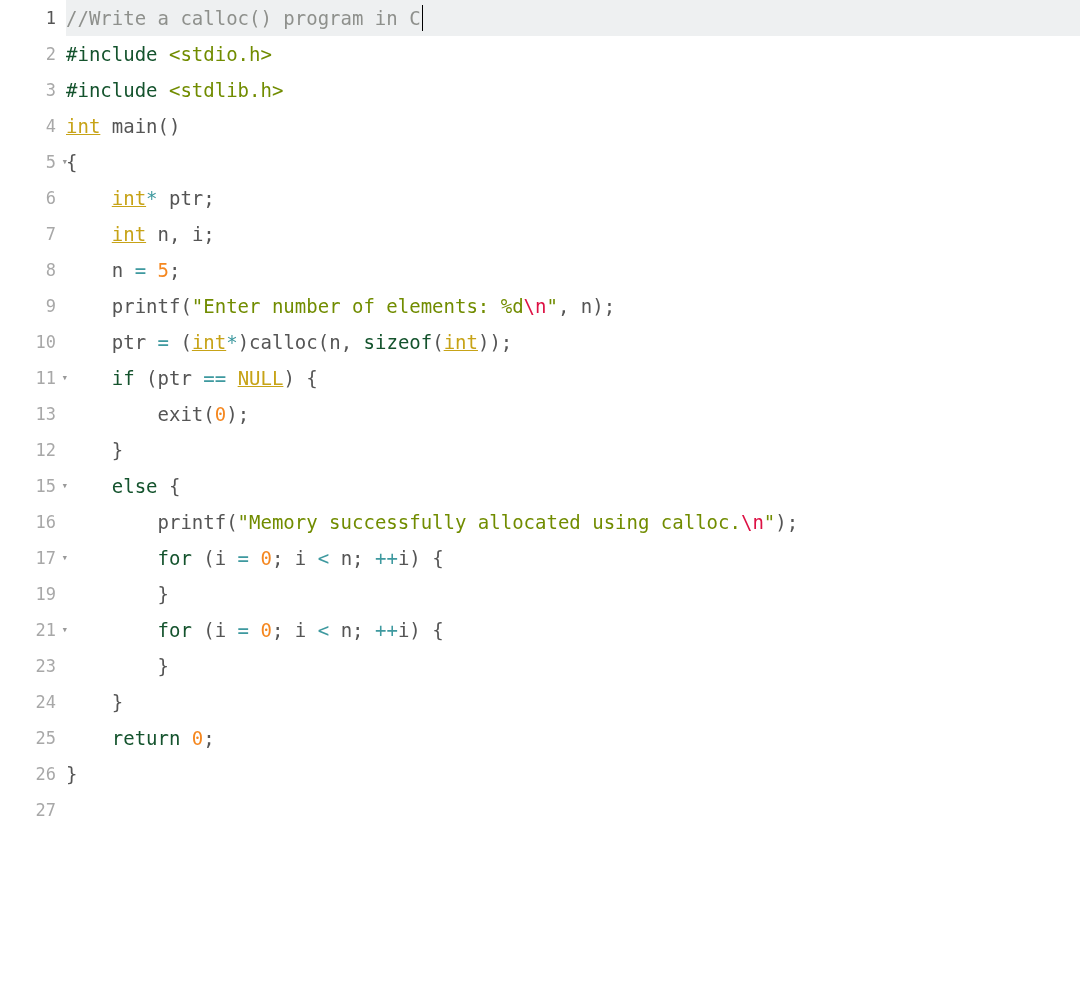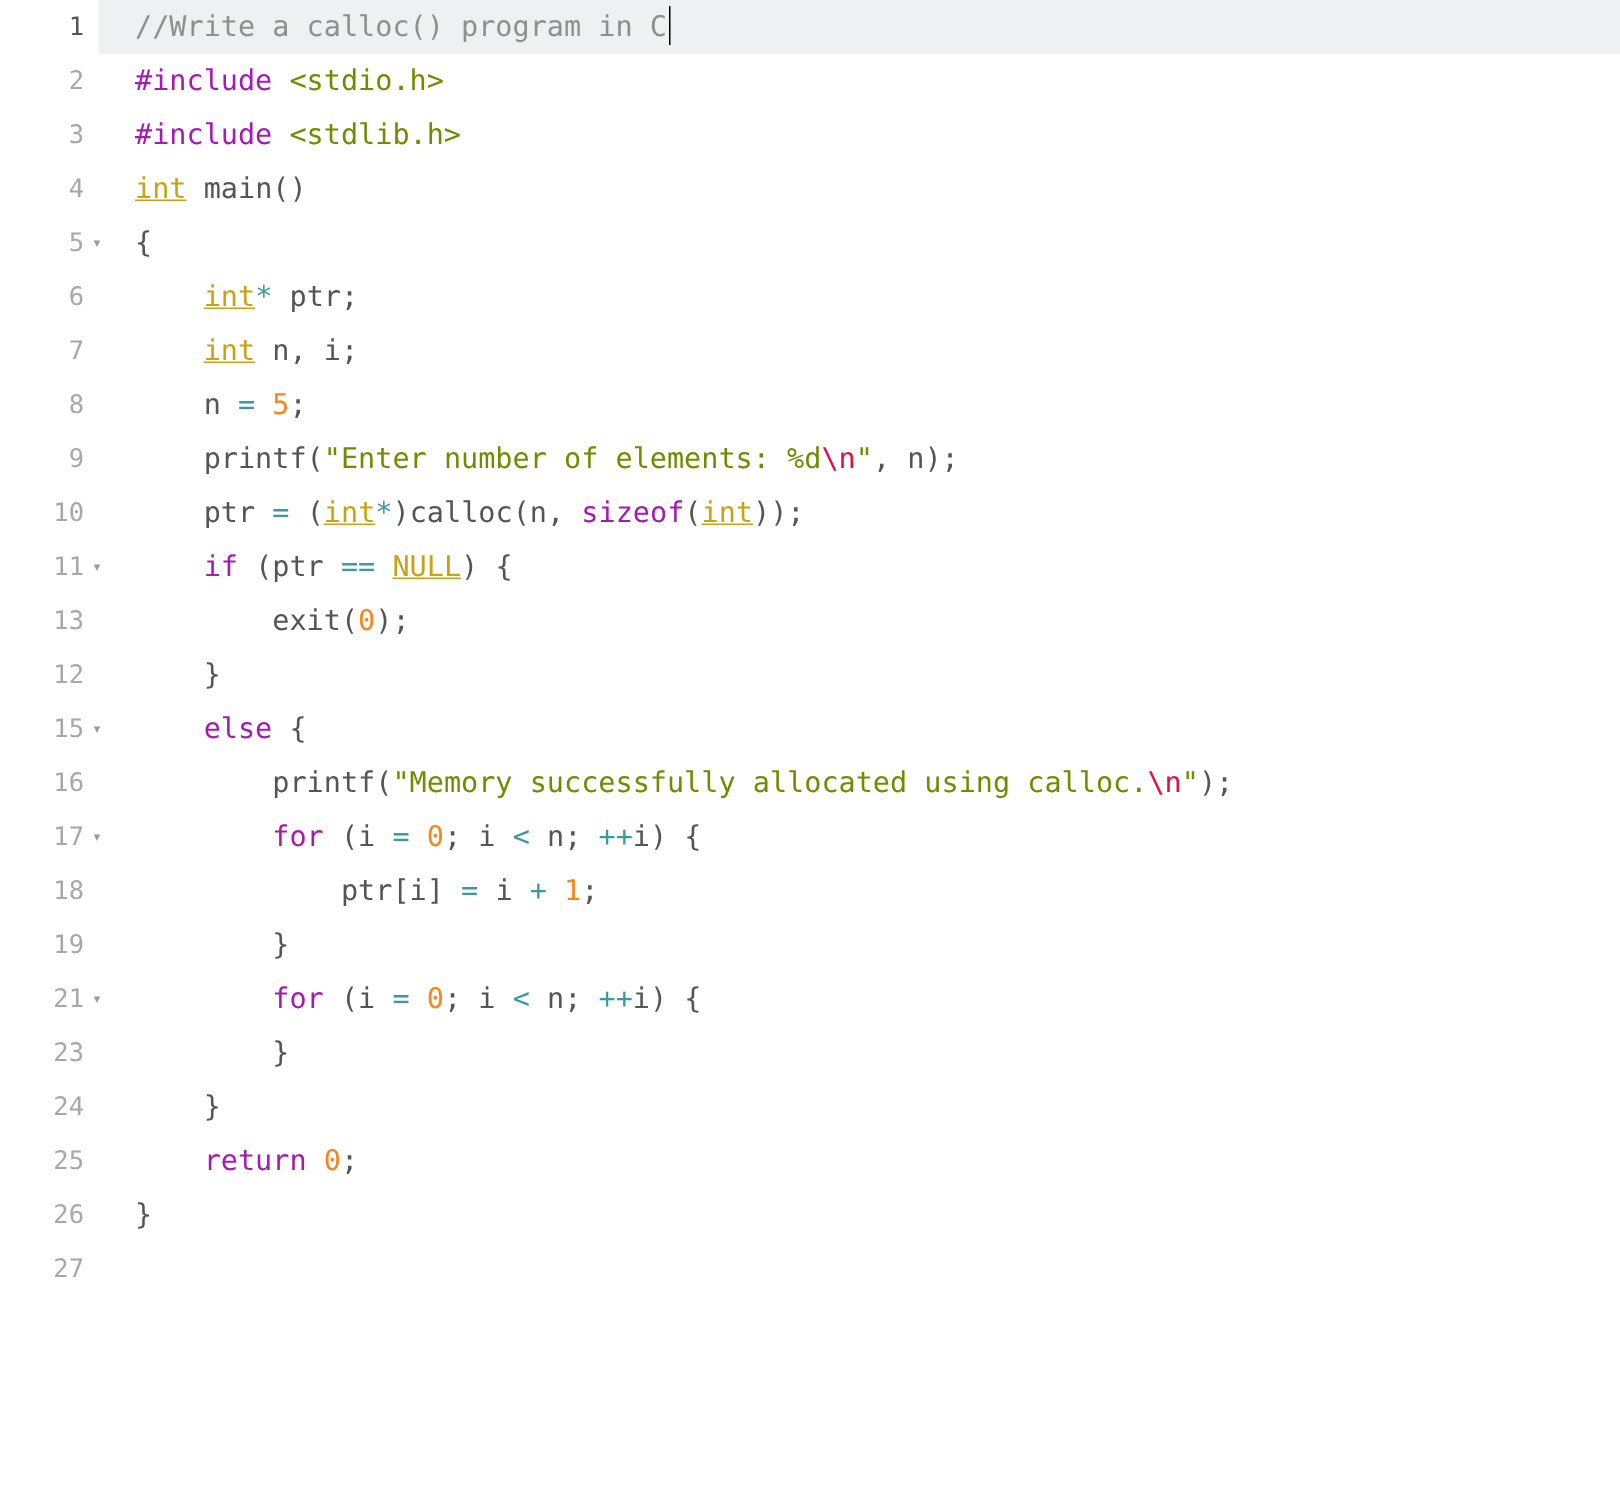--- a/index.html
+++ b/index.html
@@ -1,24 +1,24 @@
 <!DOCTYPE html>
 <html><head>
 <meta charset="utf-8">
 <style>
   html,body{margin:0;padding:0;width:1080px;height:990px;background:#ffffff;font-family:Menlo,Consolas,"DejaVu Sans Mono",monospace;font-size:19px;line-height:36px;color:#333;}
   .editor{display:flex;flex-direction:column;width:100%;height:100%;position:relative;}
   .line{display:flex;align-items:flex-start;height:36px;}
   .gutter{width:56px;min-width:56px;text-align:right;padding-right:10px;color:#a8a8a8;font-size:17px;background:transparent;user-select:none;position:relative;}
-  .code{flex:1 1 auto;white-space:pre;padding-left:24px;overflow:hidden;}
+  .code{flex:1 1 auto;white-space:pre;padding-left:0;overflow:hidden;}
   .fold{position:absolute;right:-2px;top:0;font-size:11px;color:#9a9a9a;line-height:36px;}
   .active-line .code{background:#eef0f1;}
   .active-line .gutter{color:#555;}
   .tok-comment{color:#8e908c;}
-  .tok-keyword{color:#a21caf;}
+  .tok-keyword{color:#14532d;}
   .tok-type{color:#c7a317;text-decoration:underline;}
   .tok-include{color:#718c00;}
   .tok-string{color:#718c00;}
   .tok-escape{color:#d14;}
   .tok-number{color:#f5871f;}
   .tok-func{color:#555;margin-top:15px;}
   .tok-op{color:#3e999f;}
   .tok-punc{color:#555;}
   .tok-ident{color:#555;}
   .cursor{display:inline-block;width:1px;height:26px;background:#000;vertical-align:middle;margin-left:1px;margin-bottom:4px;}
@@ -85,24 +85,20 @@
     </div>
     <div class="line">
       <div class="gutter">16</div>
       <div class="code"><span>        </span><span class="tok-func">printf</span><span class="tok-punc">(</span><span class="tok-string">"Memory successfully allocated using calloc.</span><span class="tok-escape">\n</span><span class="tok-string">"</span><span class="tok-punc">);</span></div>
     </div>
     <div class="line">
       <div class="gutter">17<span class="fold">▾</span></div>
       <div class="code"><span>        </span><span class="tok-keyword">for</span><span class="tok-ident"> (i </span><span class="tok-op">=</span><span> </span><span class="tok-number">0</span><span class="tok-punc">;</span><span class="tok-ident"> i </span><span class="tok-op">&lt;</span><span class="tok-ident"> n</span><span class="tok-punc">;</span><span> </span><span class="tok-op">++</span><span class="tok-ident">i</span><span class="tok-punc">) {</span></div>
     </div>
     <div class="line">
-      <div class="gutter">18</div>
-      <div class="code"><span class="tok-ident">            ptr</span><span class="tok-punc">[</span><span class="tok-ident">i</span><span class="tok-punc">] </span><span class="tok-op">=</span><span class="tok-ident"> i </span><span class="tok-op">+</span><span> </span><span class="tok-number">1</span><span class="tok-punc">;</span></div>
-    </div>
-    <div class="line">
       <div class="gutter">19</div>
       <div class="code"><span class="tok-punc">        }</span></div>
     </div>
     <div class="line">
       <div class="gutter">21<span class="fold">▾</span></div>
       <div class="code"><span>        </span><span class="tok-keyword">for</span><span class="tok-ident"> (i </span><span class="tok-op">=</span><span> </span><span class="tok-number">0</span><span class="tok-punc">;</span><span class="tok-ident"> i </span><span class="tok-op">&lt;</span><span class="tok-ident"> n</span><span class="tok-punc">;</span><span> </span><span class="tok-op">++</span><span class="tok-ident">i</span><span class="tok-punc">) {</span></div>
     </div>
     <div class="line">
       <div class="gutter">23</div>
       <div class="code"><span class="tok-punc">        }</span></div>

